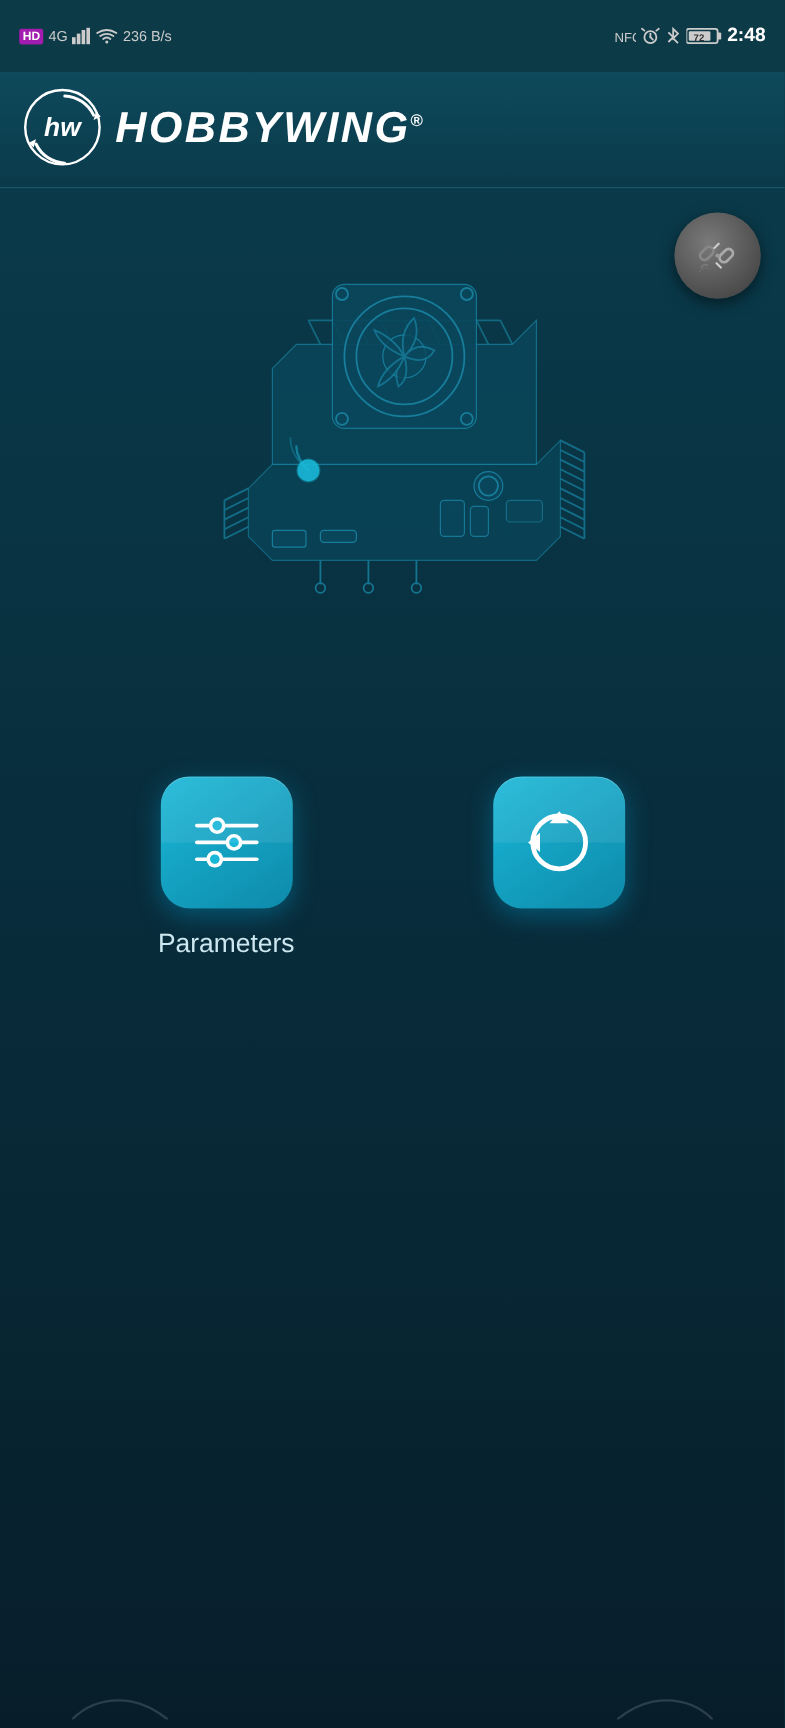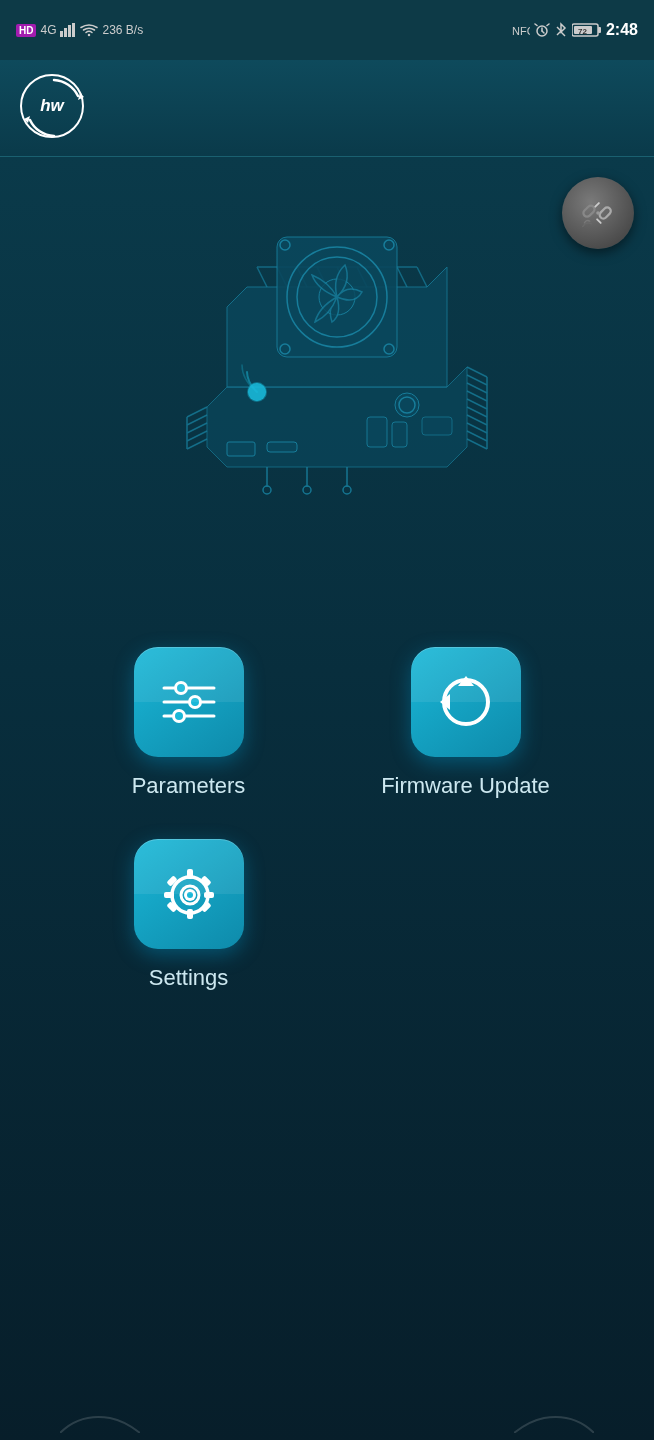--- a/index.html
+++ b/index.html
@@ -281,21 +281,26 @@
   <div class="logo-circle">
 
     <svg width="64" height="64" viewBox="0 0 64 64" style="position:absolute;top:0;left:0;">
 
       <path d="M32 4 A28 28 0 0 1 56 20" stroke="#fff" stroke-width="2.5" fill="none" stroke-linecap="round"></path>
       <polygon points="58,17 56,24 62,21" fill="#fff"></polygon>
 
       <path d="M32 60 A28 28 0 0 1 8 44" stroke="#fff" stroke-width="2.5" fill="none" stroke-linecap="round"></path>
       <polygon points="6,47 8,40 2,43" fill="#fff"></polygon>
     </svg>
-    <span style="font-size:17px;font-weight:900;color:#fff;font-style:italic;z-index:1;">hw</span>
+    <span style="font-size:22px;font-weight:900;color:#fff;font-style:italic;z-index:1;">hw</span>
+  </div>
+  <div>
+    <span class="brand-name">
+      <span>HOBBYWING</span><span class="brand-reg">®</span>
+    </span>
   </div>
 </div>
 
 <div class="main-content">
 
   <button class="connect-btn">
     <svg width="42" height="42" viewBox="0 0 42 42">
 
       <g fill="none" stroke="#aaa" stroke-width="2.5" stroke-linecap="round">
 
@@ -445,47 +450,23 @@
       <button class="menu-icon-btn icon-firmware">
         <svg width="60" height="60" viewBox="0 0 60 60">
 
           <path d="M30 8 A22 22 0 1 1 8 30" stroke="white" stroke-width="4" fill="none" stroke-linecap="round"></path>
           <path d="M8 30 A22 22 0 0 1 30 8" stroke="white" stroke-width="4" fill="none" stroke-linecap="round" stroke-dasharray="0"></path>
 
           <polygon points="30,4 38,14 22,14" fill="white"></polygon>
           <polygon points="4,30 14,22 14,38" fill="white"></polygon>
         </svg>
       </button>
-      <span class="menu-label">Firmware Update</span>
     </div>
 
 
-    <div class="menu-item">
-      <button class="menu-icon-btn icon-settings">
-        <svg width="58" height="58" viewBox="0 0 58 58">
-
-          <circle cx="30" cy="30" r="18" stroke="white" stroke-width="3.5" fill="none"></circle>
-          <circle cx="30" cy="30" r="9" stroke="white" stroke-width="3" fill="none"></circle>
-
-          <rect x="27" y="4" width="6" height="10" rx="2" fill="white"></rect>
-          <rect x="27" y="44" width="6" height="10" rx="2" fill="white"></rect>
-          <rect x="4" y="27" width="10" height="6" rx="2" fill="white"></rect>
-          <rect x="44" y="27" width="10" height="6" rx="2" fill="white"></rect>
-
-          <rect x="9" y="11" width="6" height="10" rx="2" fill="white" transform="rotate(45 12 16)"></rect>
-          <rect x="43" y="11" width="6" height="10" rx="2" fill="white" transform="rotate(-45 46 16)"></rect>
-          <rect x="9" y="37" width="6" height="10" rx="2" fill="white" transform="rotate(-45 12 42)"></rect>
-          <rect x="43" y="37" width="6" height="10" rx="2" fill="white" transform="rotate(45 46 42)"></rect>
-
-          <circle cx="30" cy="30" r="6" fill="white"></circle>
-          <circle cx="30" cy="30" r="3" fill="#1ab8d8"></circle>
-        </svg>
-      </button>
-      <span class="menu-label">Settings</span>
-    </div>
 
   </div>
 
   <div class="bottom-nav">
     <svg width="80" height="30" viewBox="0 0 80 30">
       <path d="M0 30 Q20 10 50 15 Q65 18 80 30" stroke="rgba(255,255,255,0.15)" stroke-width="2" fill="none"></path>
     </svg>
     <svg width="80" height="30" viewBox="0 0 80 30">
       <path d="M80 30 Q60 10 30 15 Q15 18 0 30" stroke="rgba(255,255,255,0.15)" stroke-width="2" fill="none"></path>
     </svg>

